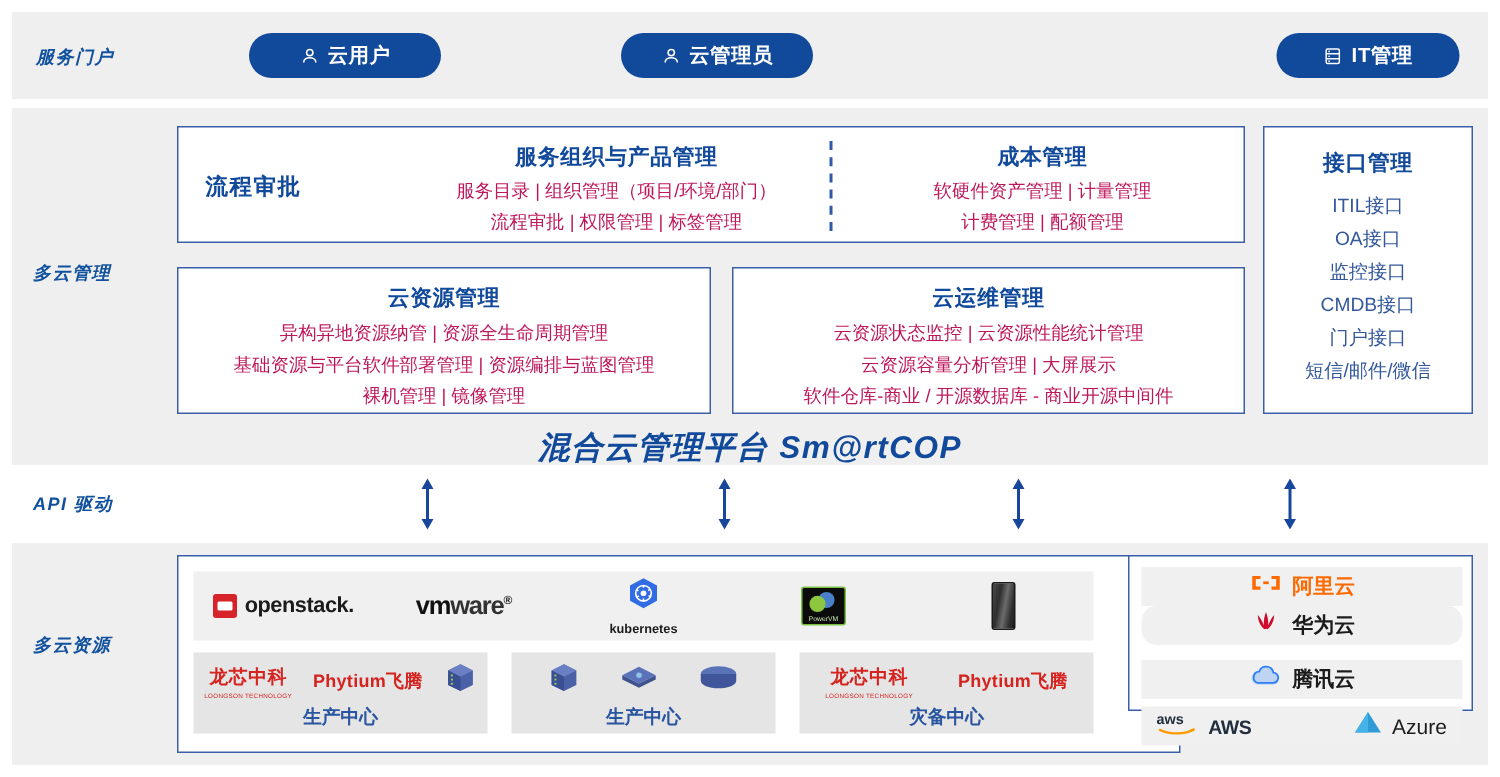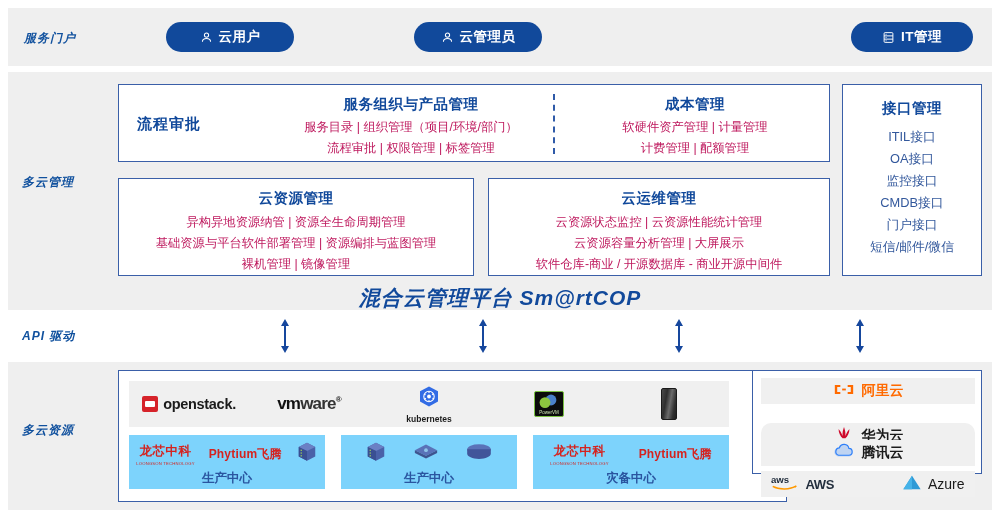--- a/index.html
+++ b/index.html
@@ -119,21 +119,21 @@
   }
   .logo-cell {
     flex: 1;
     display: flex;
     align-items: center;
     justify-content: center;
     height: 100%;
   }
   .dc-block {
     position: absolute;
-    background: #7dd3fc;
+    background: #e5e5e5;
   }
   .dc-icons {
     display: flex; align-items: center; justify-content: center;
     gap: 14px; height: 30px;
   }
   .dc-label {
     text-align: center;
     color: #2a55a0;
     font-size: 12.5px;
     font-weight: bold;
@@ -415,21 +415,21 @@
       <span>
         <svg width="22" height="15" viewBox="0 0 24 16">
           <path d="M2 3h6v2.2H4.6v5.6H8V13H2z" fill="#ff6a00"></path>
           <path d="M22 3h-6v2.2h3.4v5.6H16V13h6z" fill="#ff6a00"></path>
           <rect x="10" y="7" width="4" height="2" fill="#ff6a00"></rect>
         </svg>
       </span>
       <span class="cloud-name" style="color:#ff6a00;">阿里云</span>
     </div>
 
-    <div class="cloud-row" style="left:8px; top:52px; width:214px; height:26px;border-radius:10px;">
+    <div class="cloud-row" style="left:8px; top:33px; width:214px; height:26px;border-radius:10px;">
       <span>
         <svg width="22" height="18" viewBox="0 0 28 22">
           <g fill="#cf0a2c">
             <path d="M14 2 C12.7 5.6 11.8 9.2 12.2 13.6 C10.9 10 9.1 6.8 7.1 4.6 C7.1 9.1 9.1 14.1 12.7 16.8 L14 16.2 Z"></path>
             <path d="M14 2 C15.3 5.6 16.2 9.2 15.8 13.6 C17.1 10 18.9 6.8 20.9 4.6 C20.9 9.1 18.9 14.1 15.3 16.8 L14 16.2 Z"></path>
           </g>
         </svg>
       </span>
       <span class="cloud-name" style="color:#1b1b1b;">华为云</span>
     </div>

